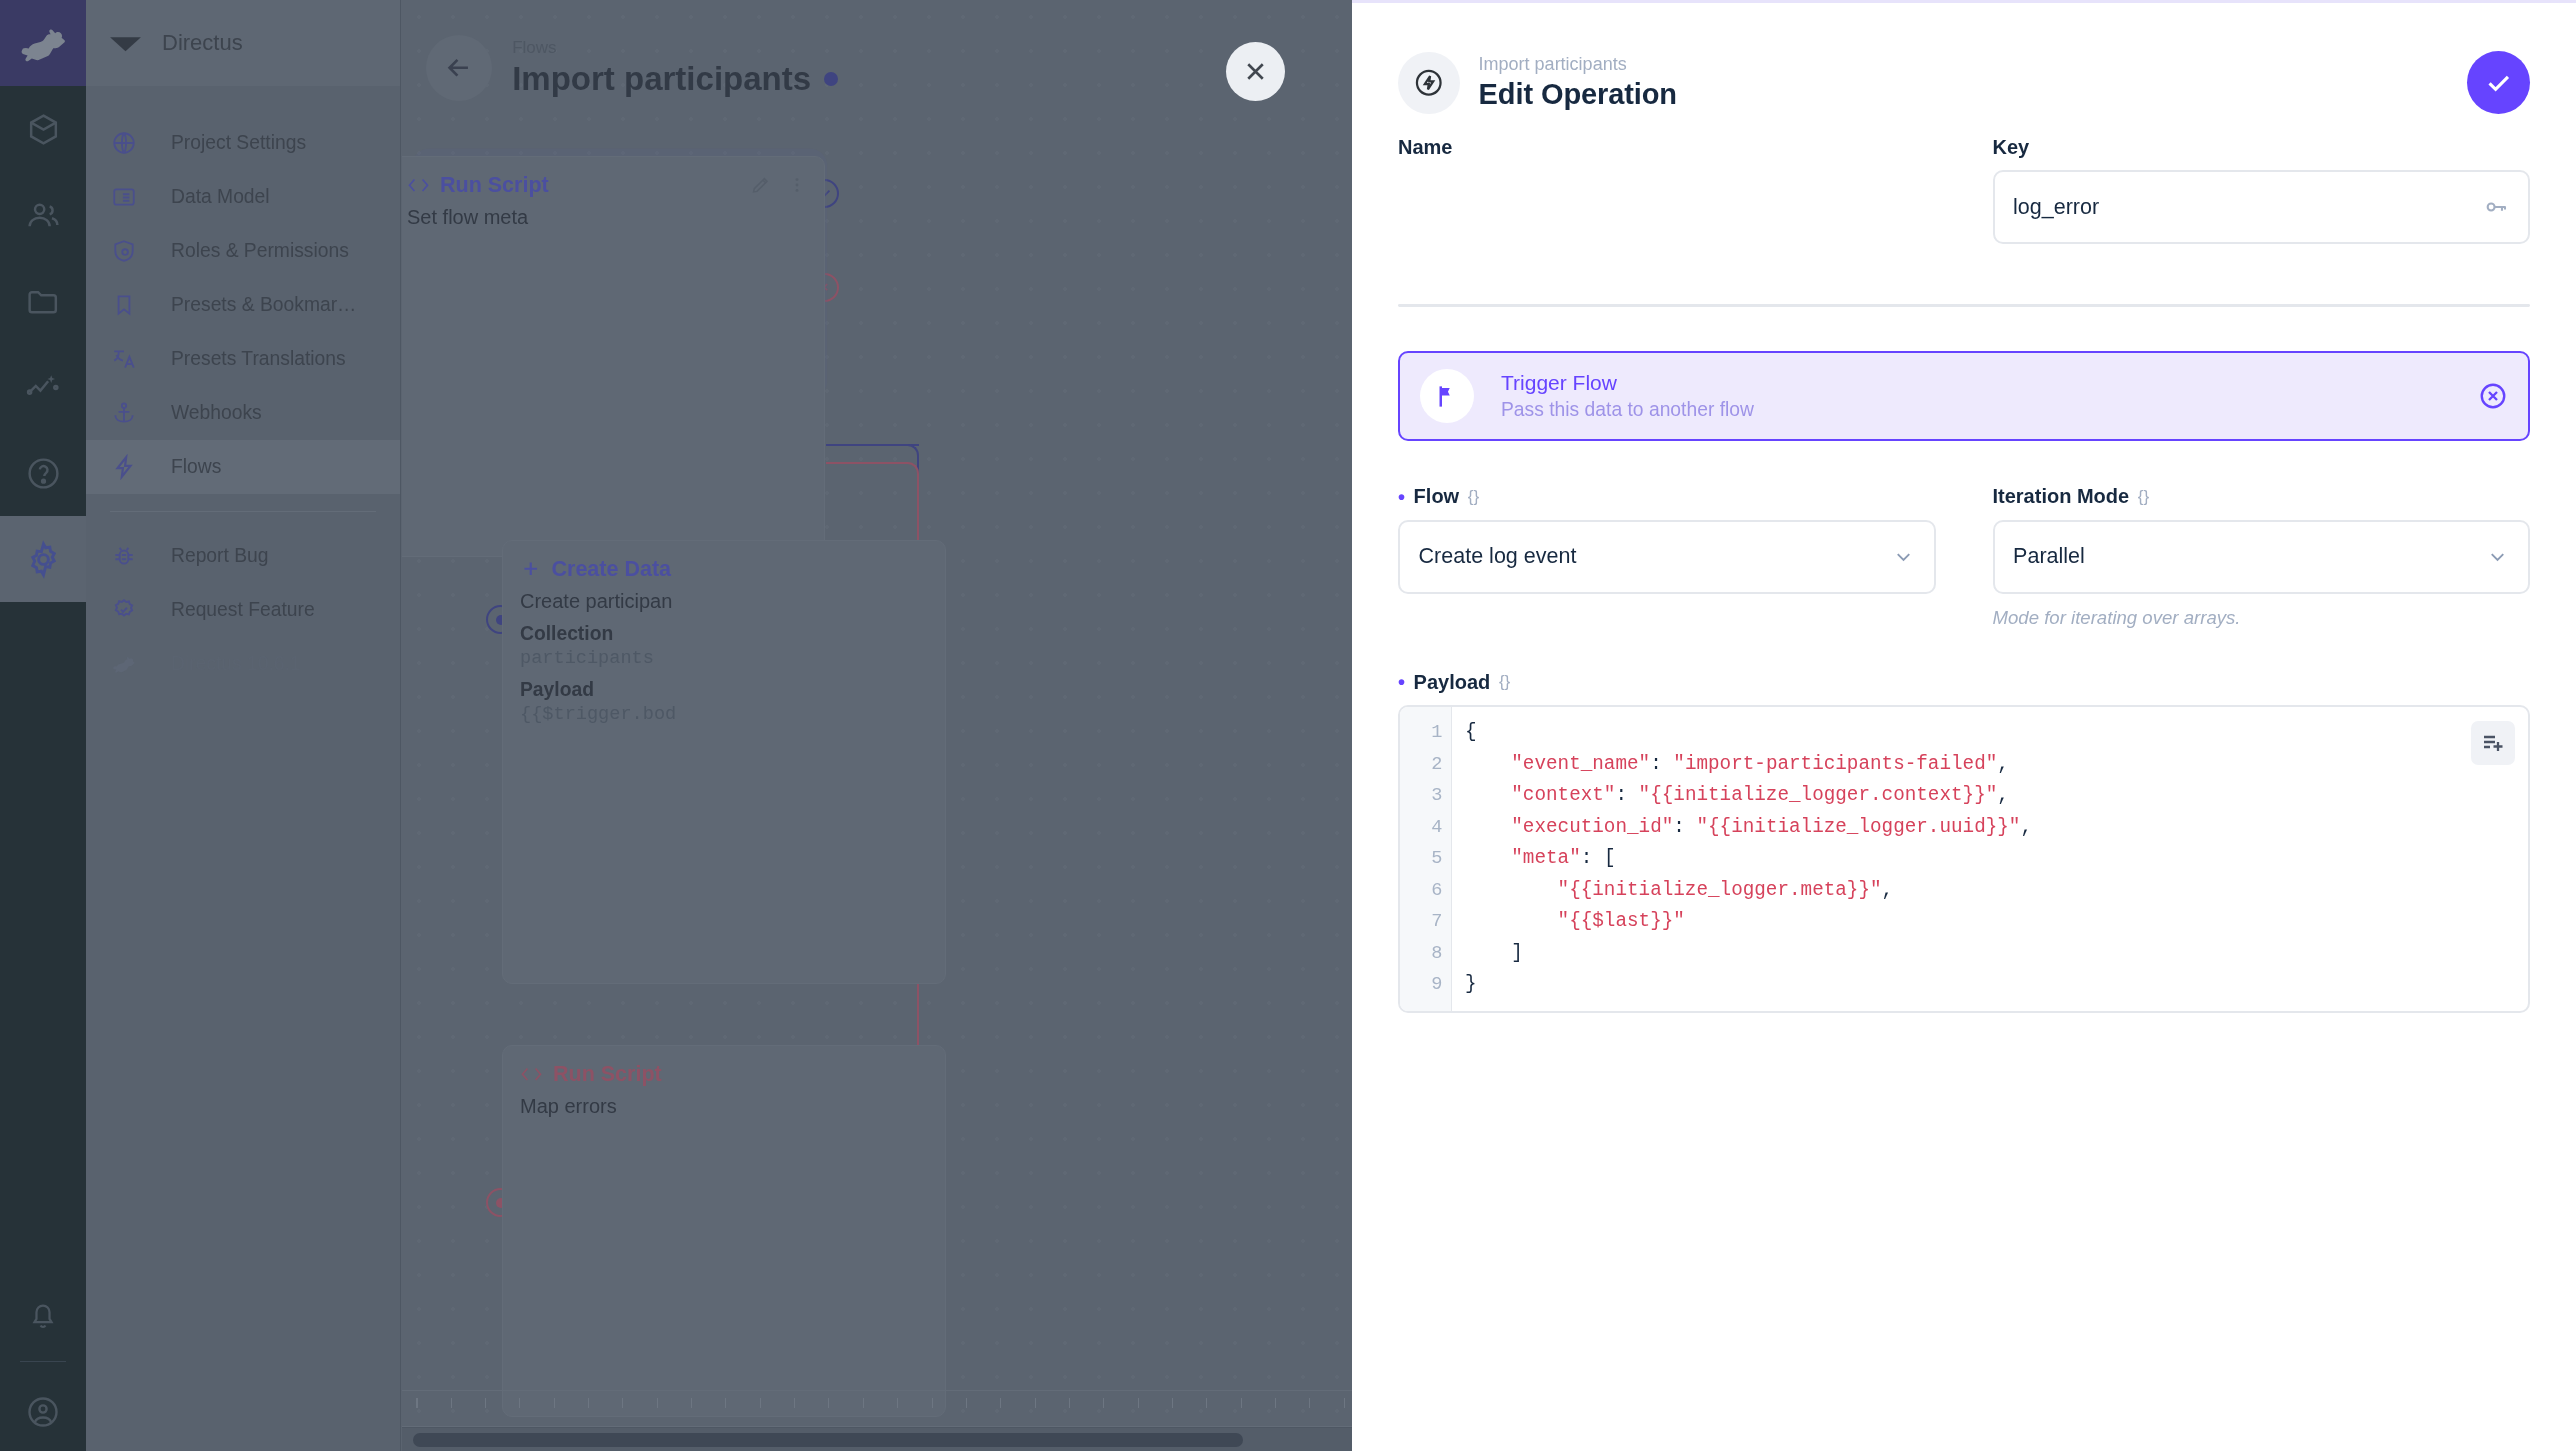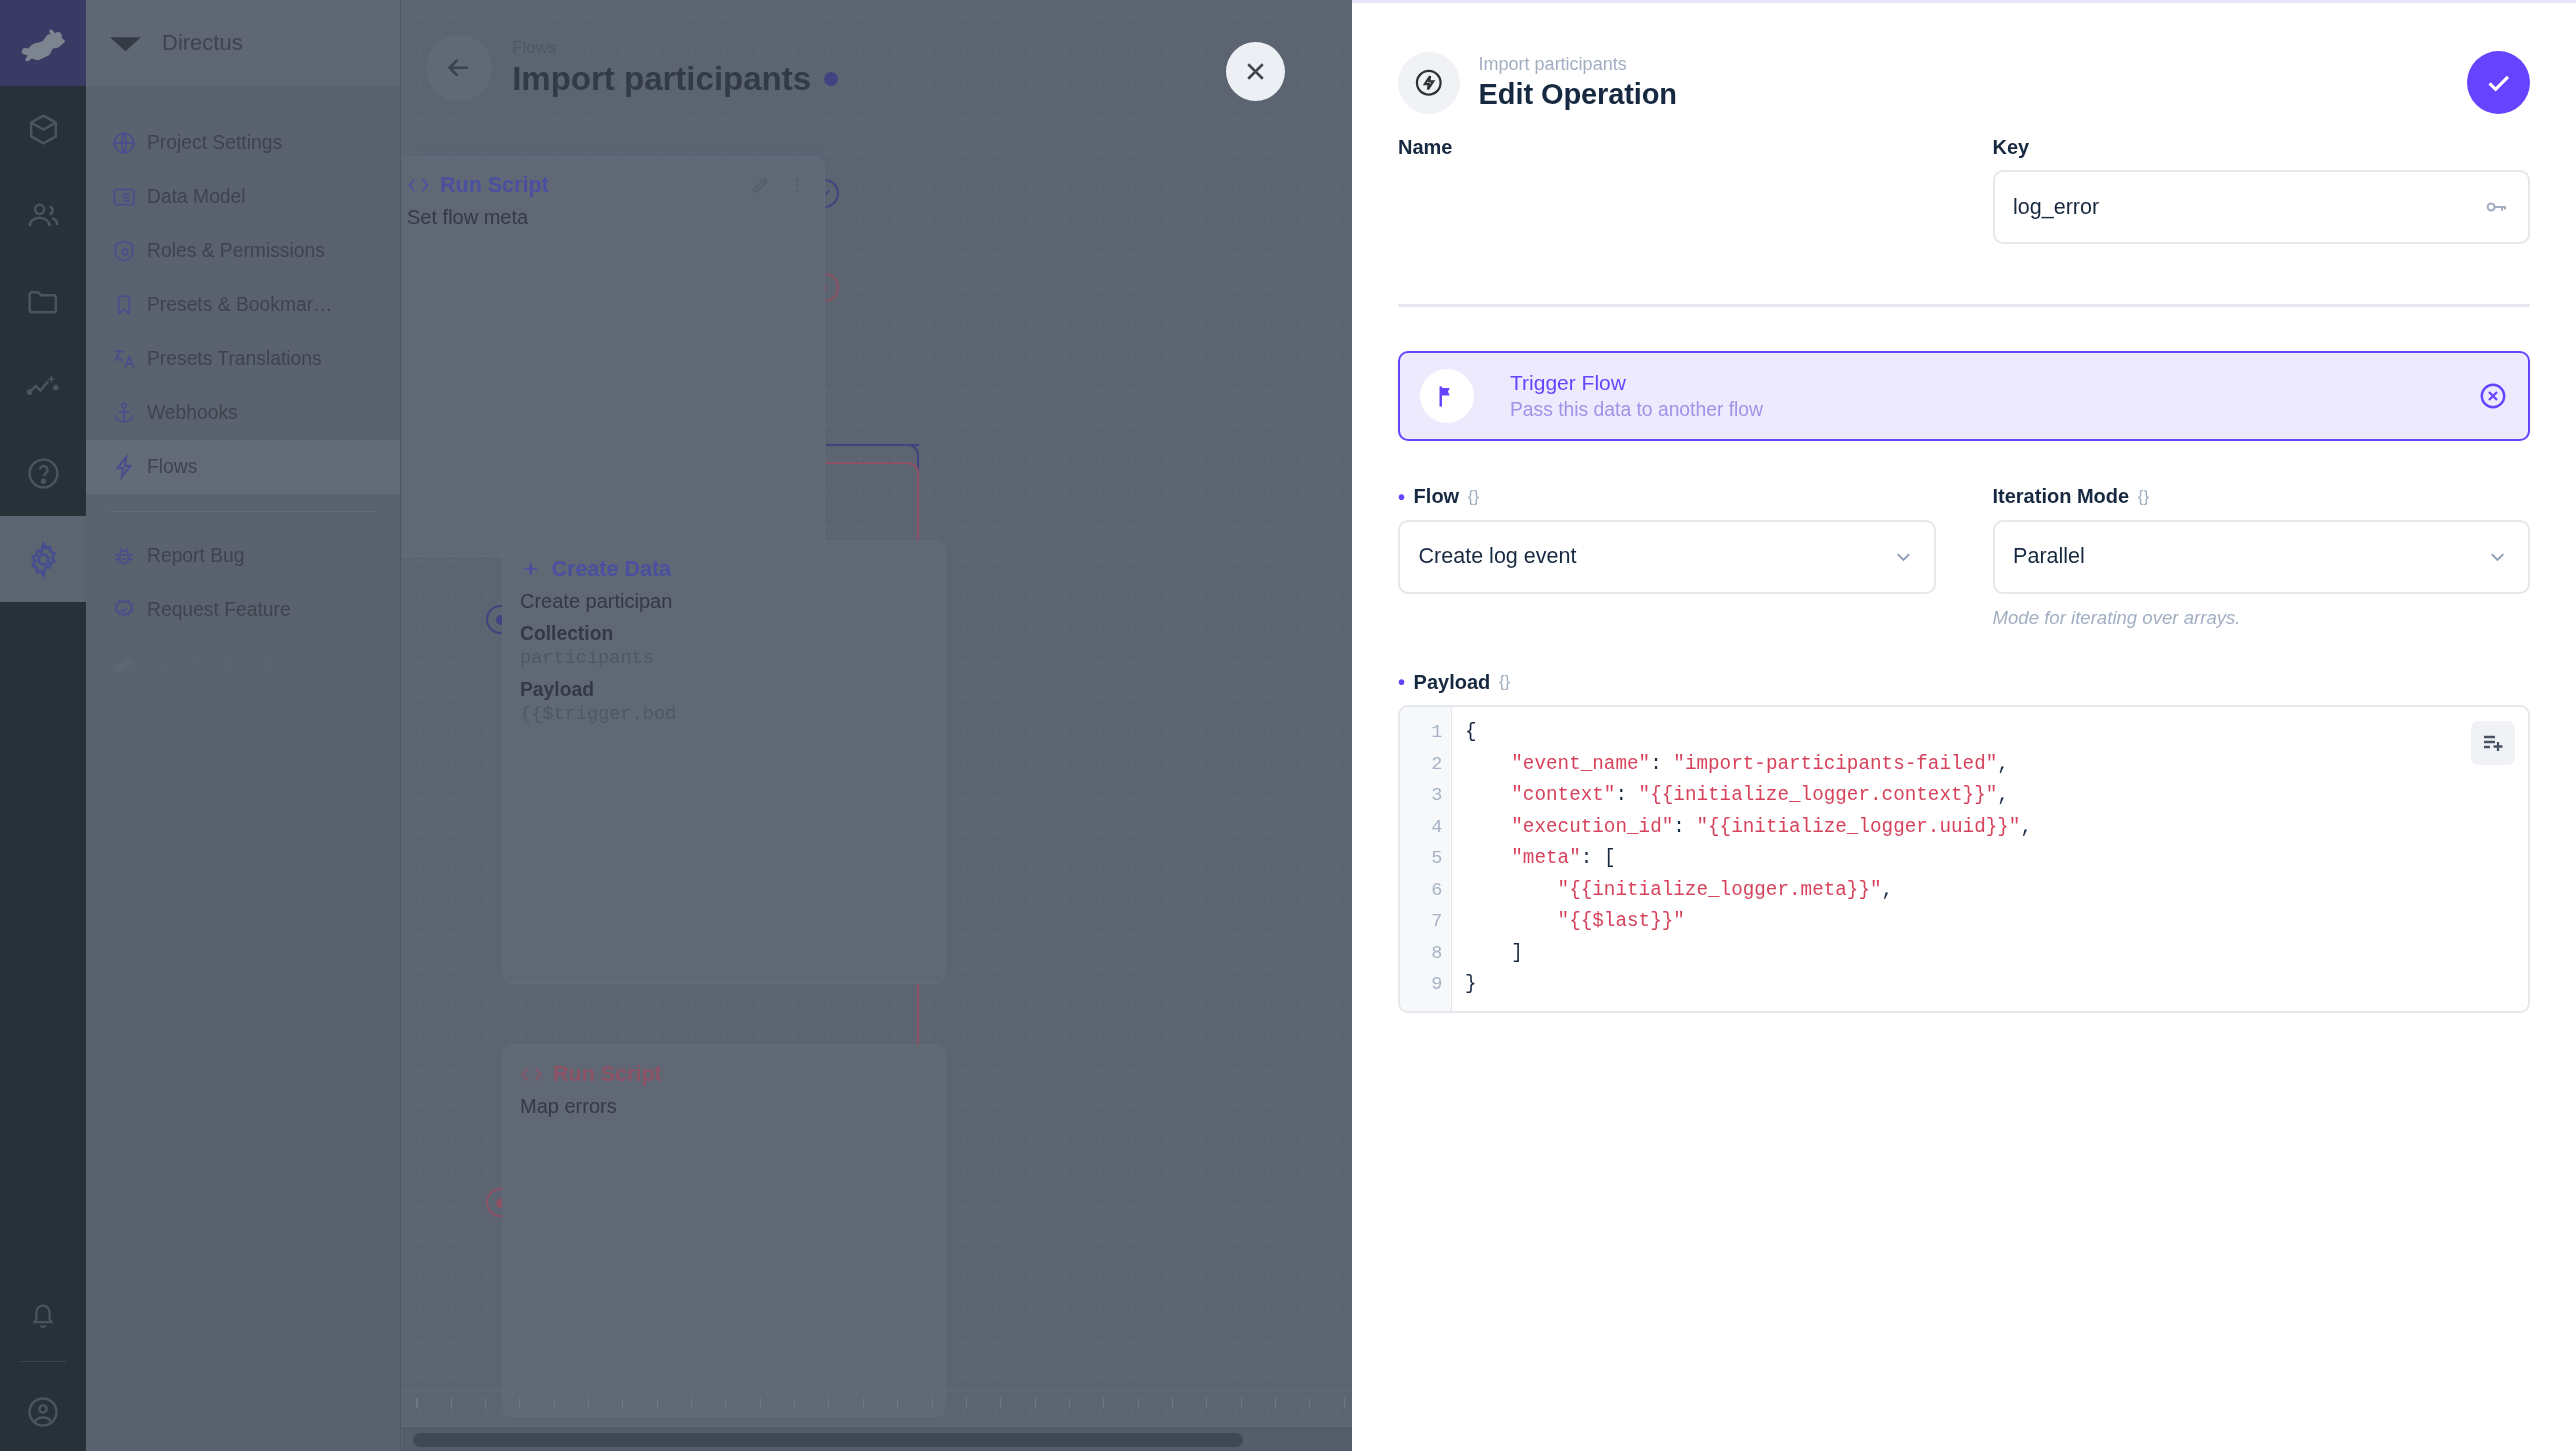--- a/index.html
+++ b/index.html
@@ -43,21 +43,21 @@
     border-right: 1.4px solid #4e5763;
   }
   .nav-header {
     height: 86px; display: flex; align-items: center; gap: 17px;
     padding: 0 20px; background: #5e6773;
   }
   .nav-header-logo { width: 39px; height: 39px; display:flex; align-items:center; justify-content:center; color:#343b45; }
   .nav-header-title { font-size: 22px; color: #3d444e; font-weight: 400; }
   .nav-list { padding-top: 30px; }
   .nav-item {
-    height: 54px; display: flex; align-items: center; gap: 10px;
+    height: 54px; display: flex; align-items: center; gap: 34px;
     padding: 0 24px; color: #3d444e; font-size: 19.3px;
   }
   .nav-item.active { background: #626b77; }
   .nav-item-icon { width: 27px; height: 27px; color: #4a4f8c; display:flex; align-items:center; justify-content:center; flex: 0 0 27px;}
   .nav-item.muted { color: #5a6370; }
   .nav-item.muted .nav-item-icon { color: #5d6675; }
   .nav-sep { height: 1.4px; background: #636c78; margin: 17px 24px; }
 
   
   .canvas {
@@ -186,21 +186,21 @@
   .caret {
     display:inline-block; width:1.4px; height:24px; background:#172940;
     margin-left: 1.4px;
   }
   .input .trail { color: #a2aec2; display:flex; align-items:center; }
 
   .hr { height: 2.9px; background: #e4e7ec; margin: 60px 0 44px 0; border-radius:1.4px; }
 
   .op-card {
     border: 2.9px solid #6644ff; background: #eeeafd; border-radius: 10px;
-    height: 90px; display: flex; align-items: center; padding: 0 20px; gap: 36px;
+    height: 90px; display: flex; align-items: center; padding: 0 20px; gap: 27px;
   }
   .op-card-icon {
     width: 54px; height: 54px; border-radius: 50%; background: #ffffff;
     display:flex; align-items:center; justify-content:center; color:#6644ff;
     flex: 0 0 54px;
   }
   .op-card-text { flex: 1 1 auto; }
   .op-card-title { font-size: 21px; color: #6644ff; font-weight: 400; margin-bottom: 4.3px; }
   .op-card-sub { font-size: 19.3px; color: #9e93e8; }
   .op-card-x { color: #6644ff; display:flex; align-items:center; }

